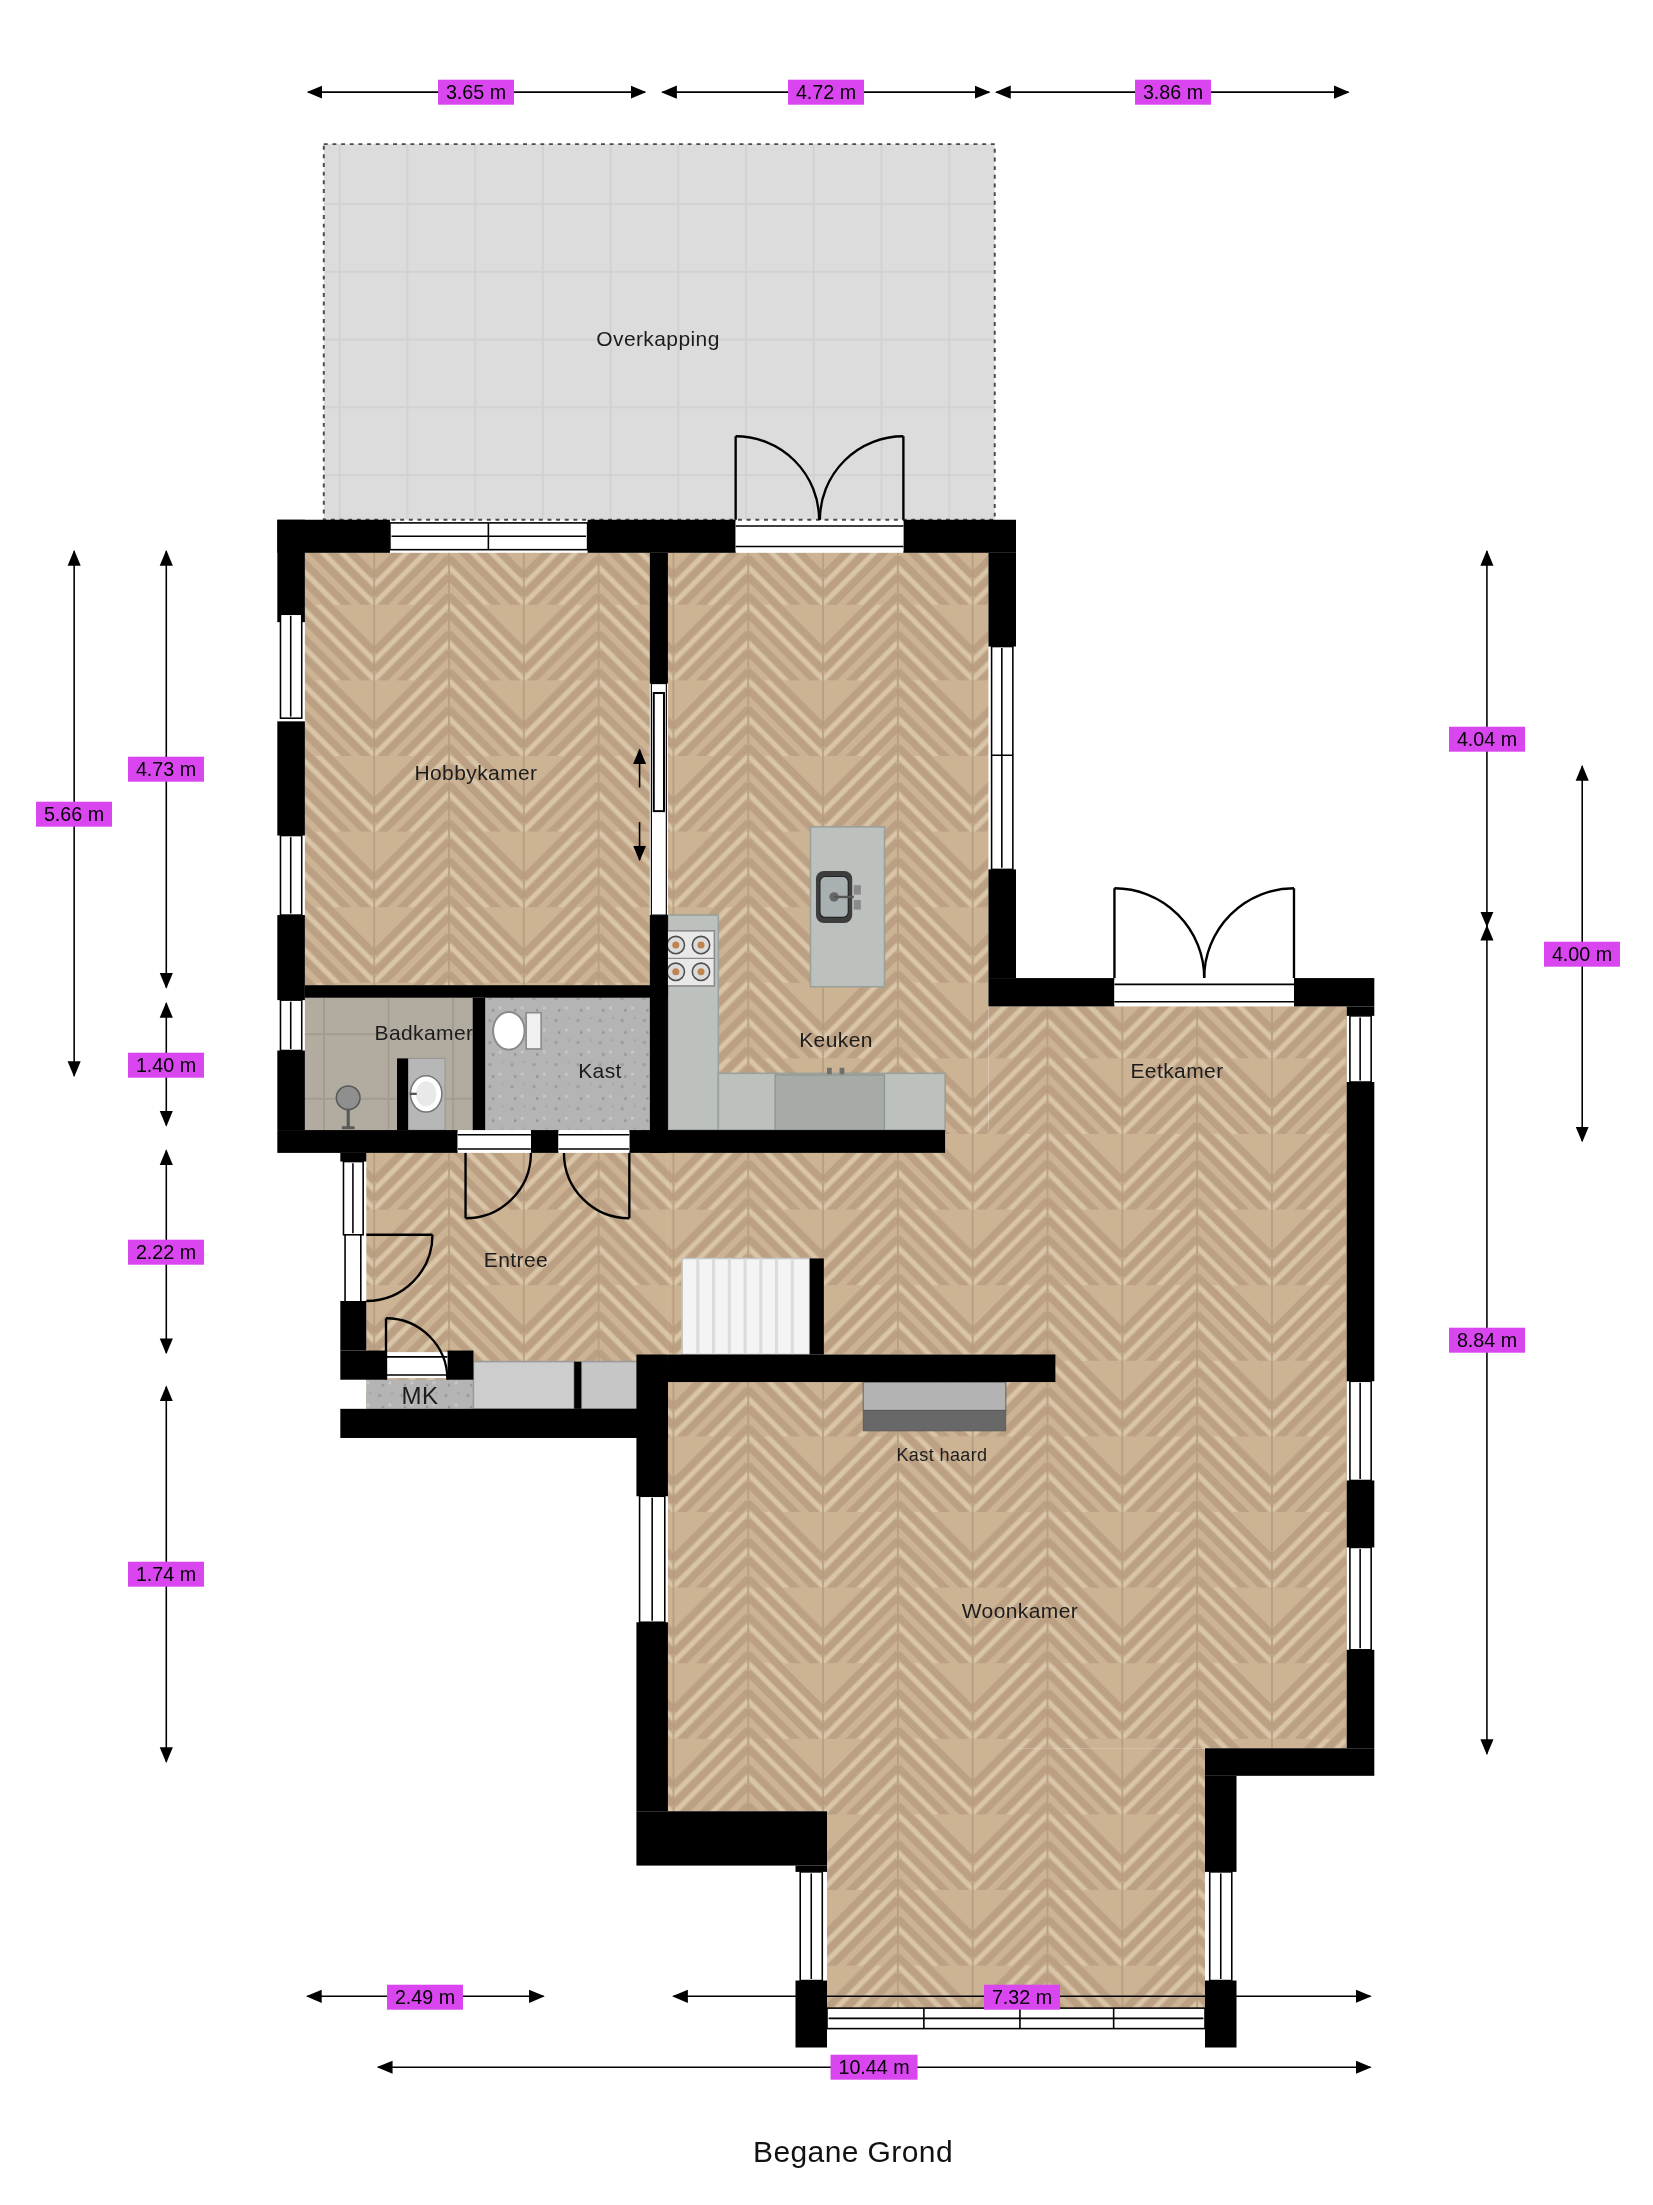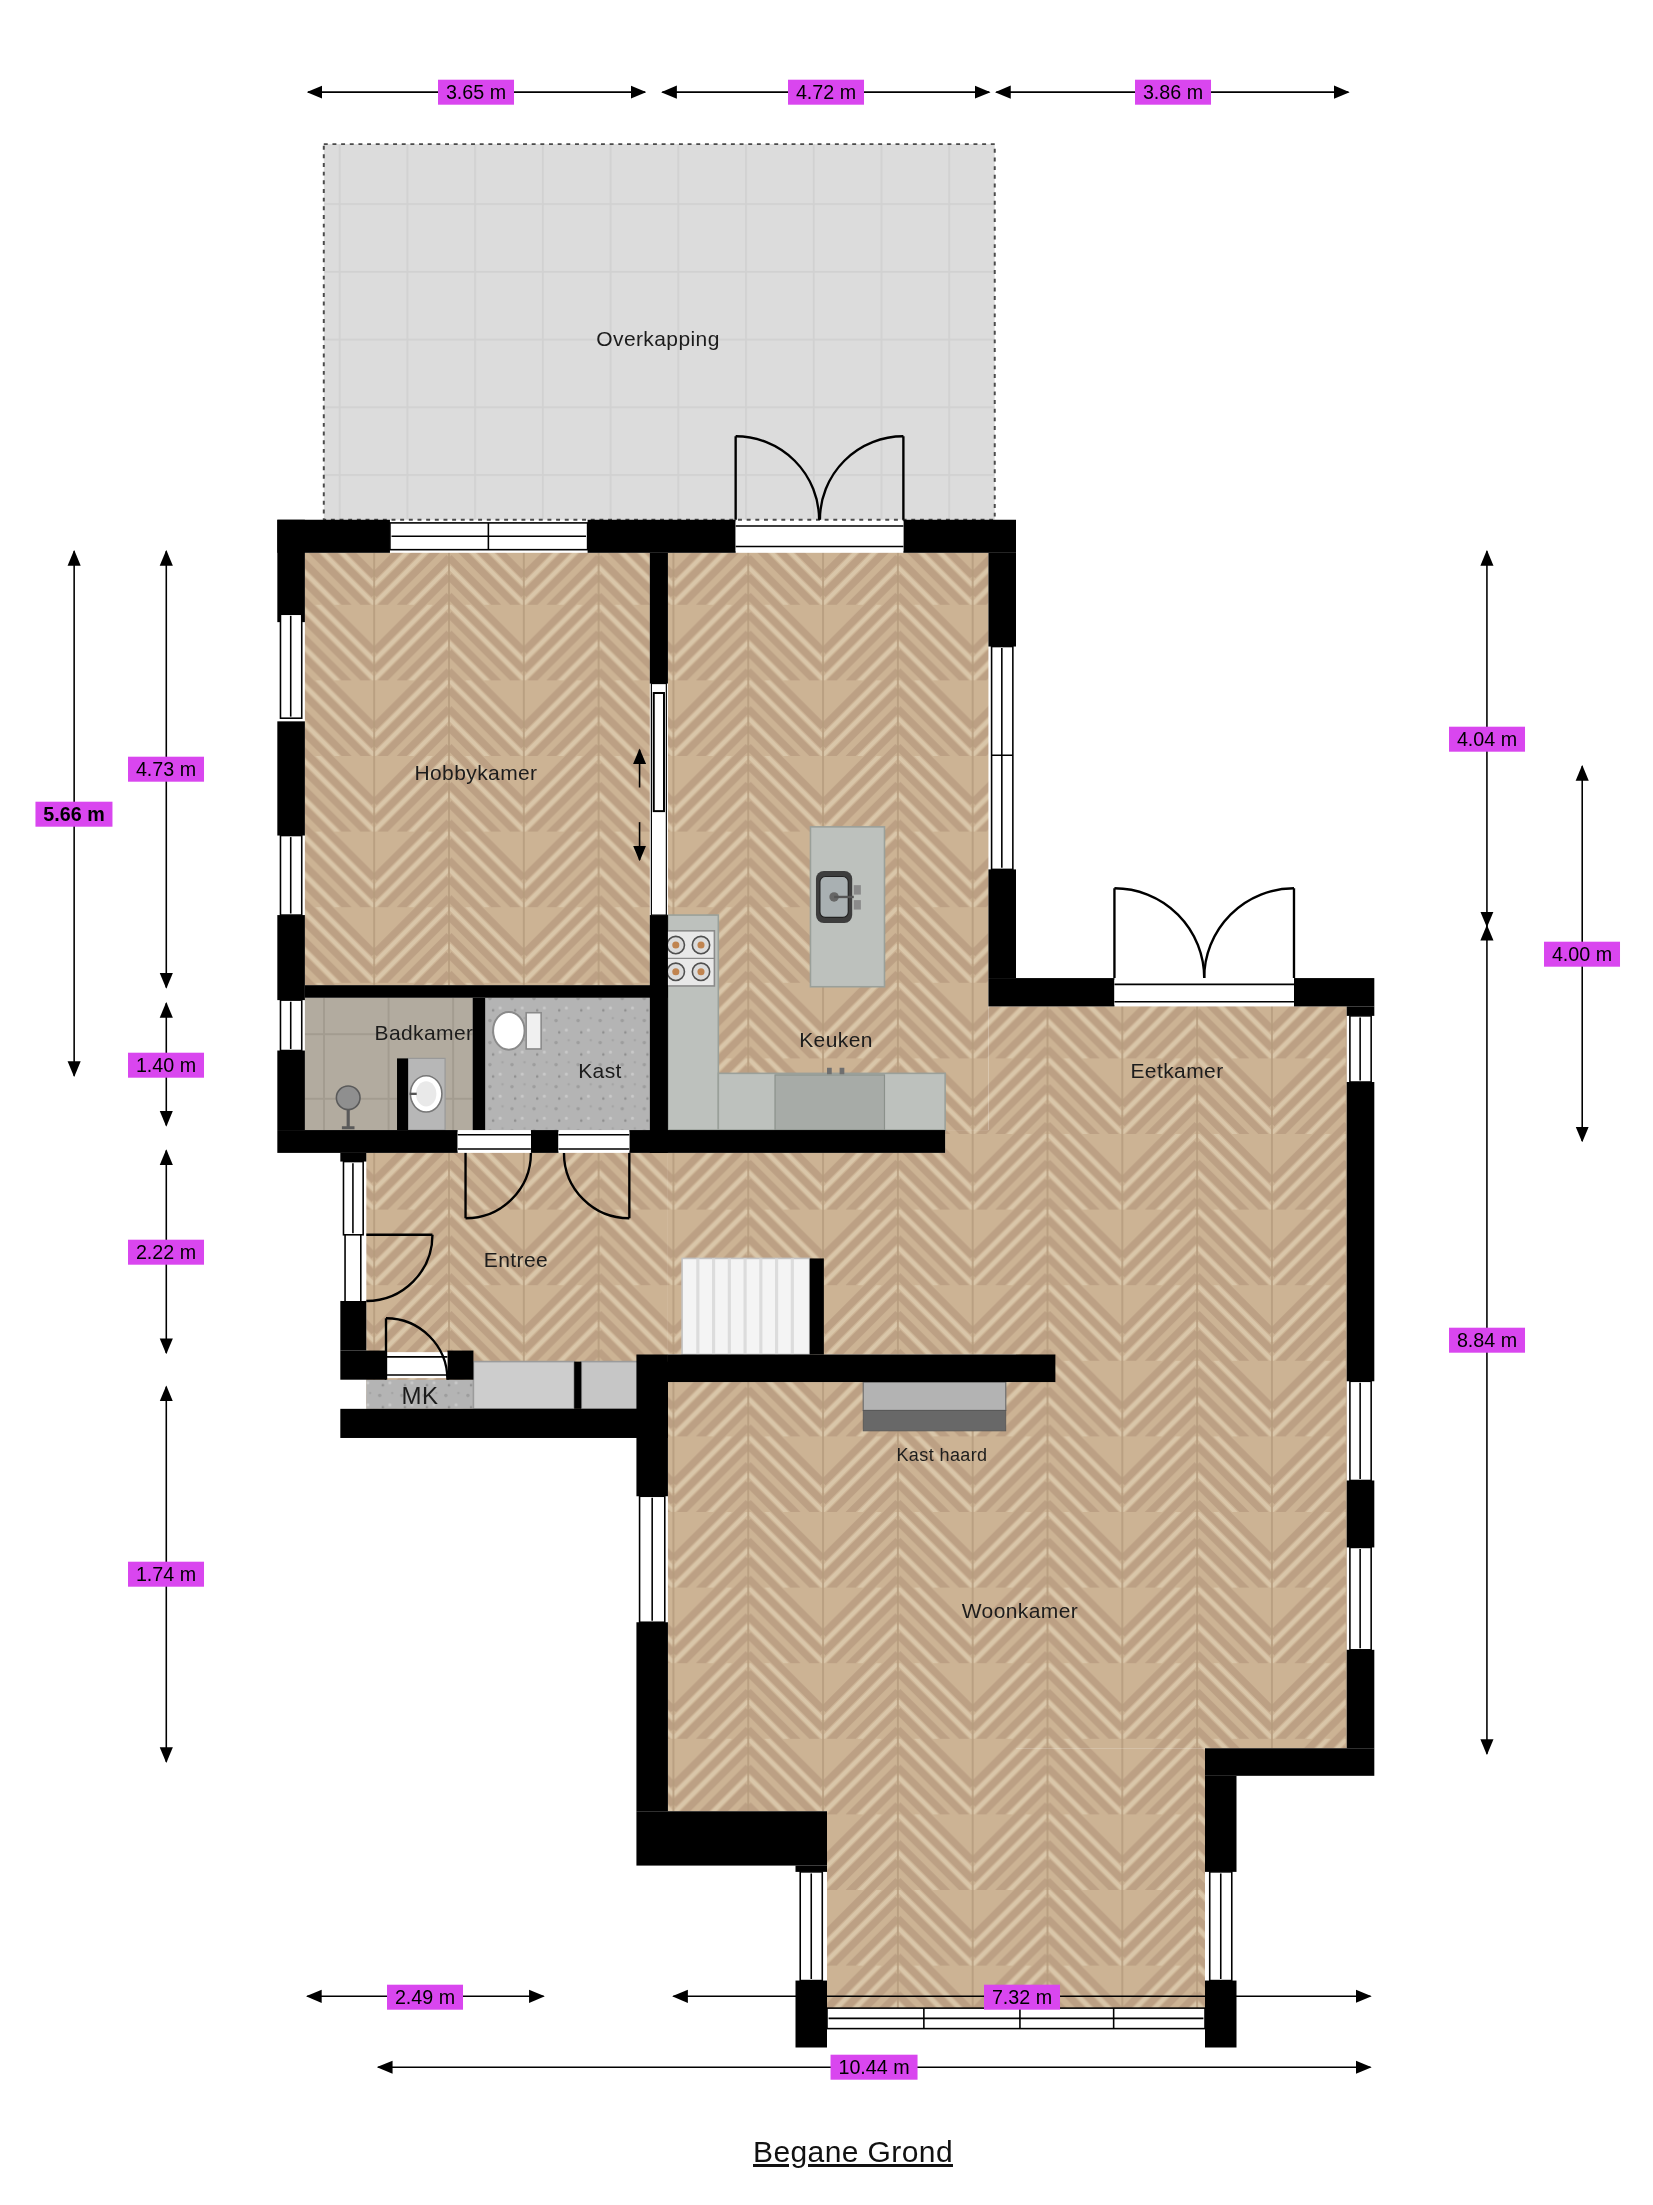--- a/index.html
+++ b/index.html
@@ -298,28 +298,28 @@
 <div class="lbl" style="left:836px;top:1040px;">Keuken</div>
 <div class="lbl" style="left:1177px;top:1071px;">Eetkamer</div>
 <div class="lbl" style="left:516px;top:1260px;">Entree</div>
 <div class="lbl lbl-sm" style="left:420px;top:1396px;">MK</div>
 <div class="lbl lbl-xs" style="left:942px;top:1455px;">Kast haard</div>
 <div class="lbl" style="left:1020px;top:1611px;">Woonkamer</div>
 
 <div class="dim" style="left:476px;top:92px;">3.65 m</div>
 <div class="dim" style="left:826px;top:92px;">4.72 m</div>
 <div class="dim" style="left:1173px;top:92px;">3.86 m</div>
-<div class="dim" style="left:74px;top:814px;font-weight:bold;">5.66 m</div>
+<div class="dim" style="left:74px;top:814px;">5.66 m</div>
 <div class="dim" style="left:166px;top:769px;">4.73 m</div>
 <div class="dim" style="left:166px;top:1065px;">1.40 m</div>
 <div class="dim" style="left:166px;top:1252px;">2.22 m</div>
 <div class="dim" style="left:166px;top:1574px;">1.74 m</div>
 <div class="dim" style="left:1487px;top:739px;">4.04 m</div>
 <div class="dim" style="left:1487px;top:1340px;">8.84 m</div>
 <div class="dim" style="left:1582px;top:954px;">4.00 m</div>
 <div class="dim" style="left:425px;top:1997px;">2.49 m</div>
 <div class="dim" style="left:1022px;top:1997px;">7.32 m</div>
 <div class="dim" style="left:874px;top:2067px;">10.44 m</div>
 
-<div class="title" style="left:853px;top:2152px;text-decoration:underline;">Begane Grond</div>
+<div class="title" style="left:853px;top:2152px;">Begane Grond</div>
 
 </div>
 
 
 </body></html>

